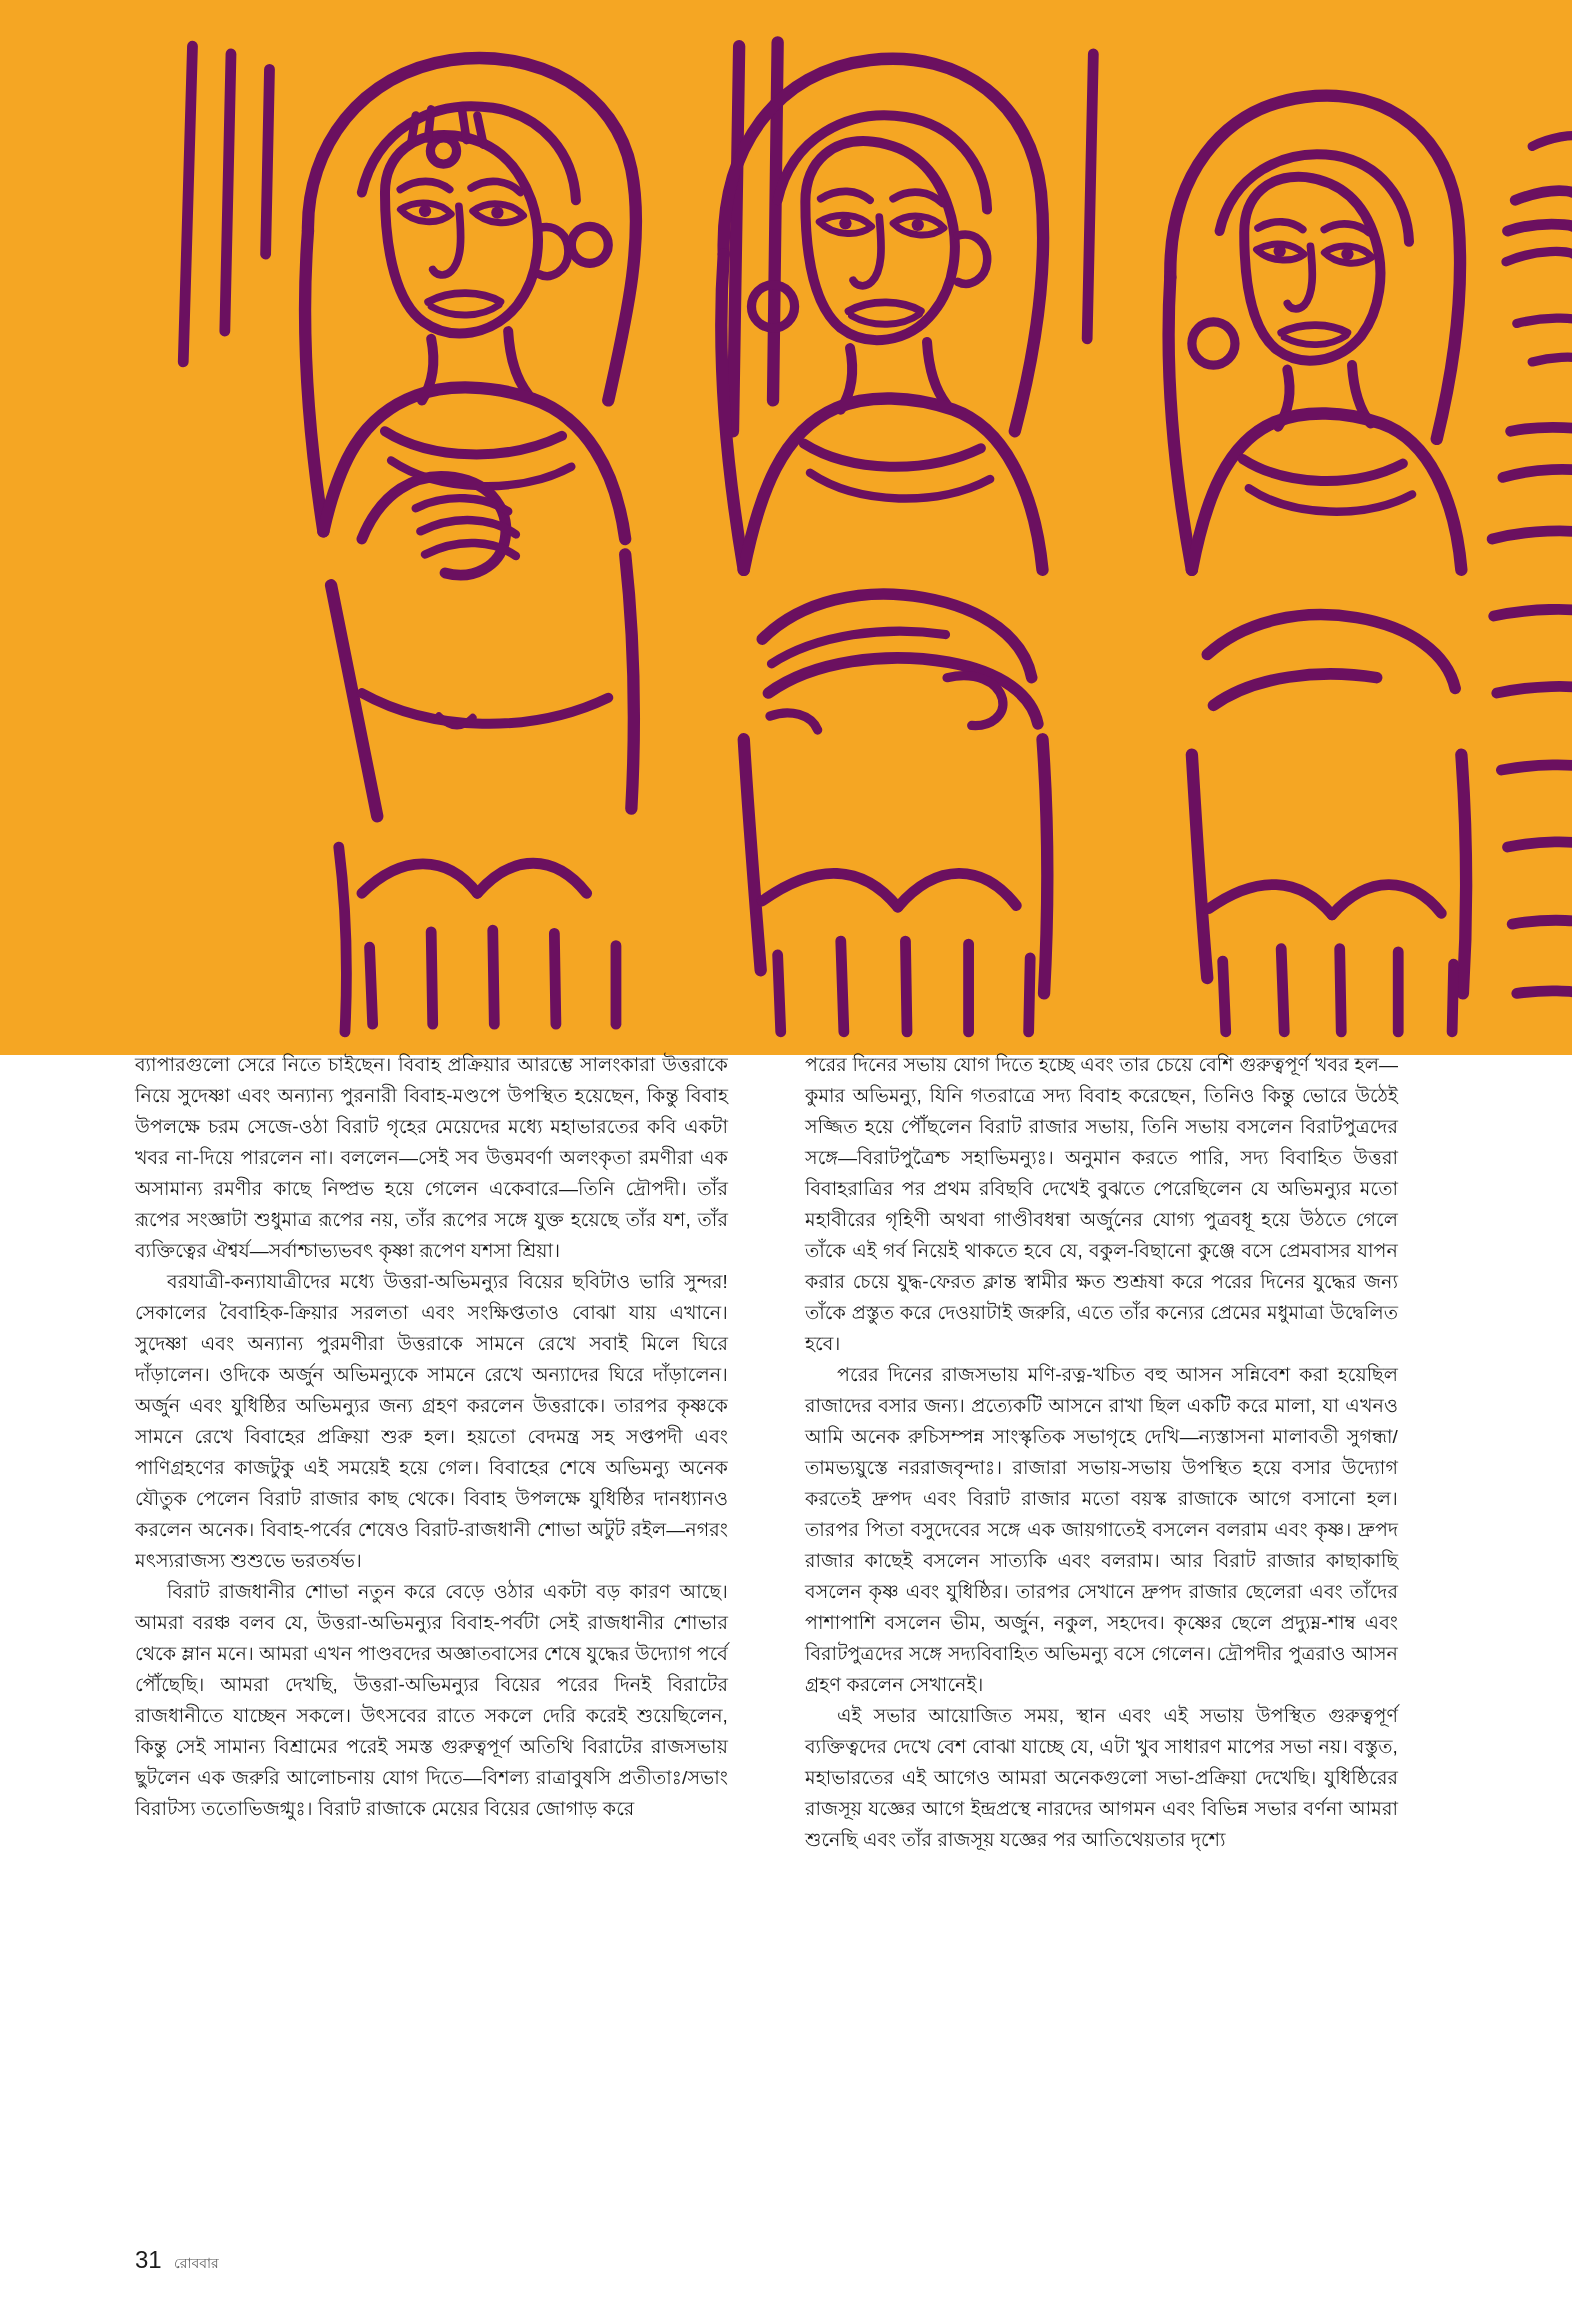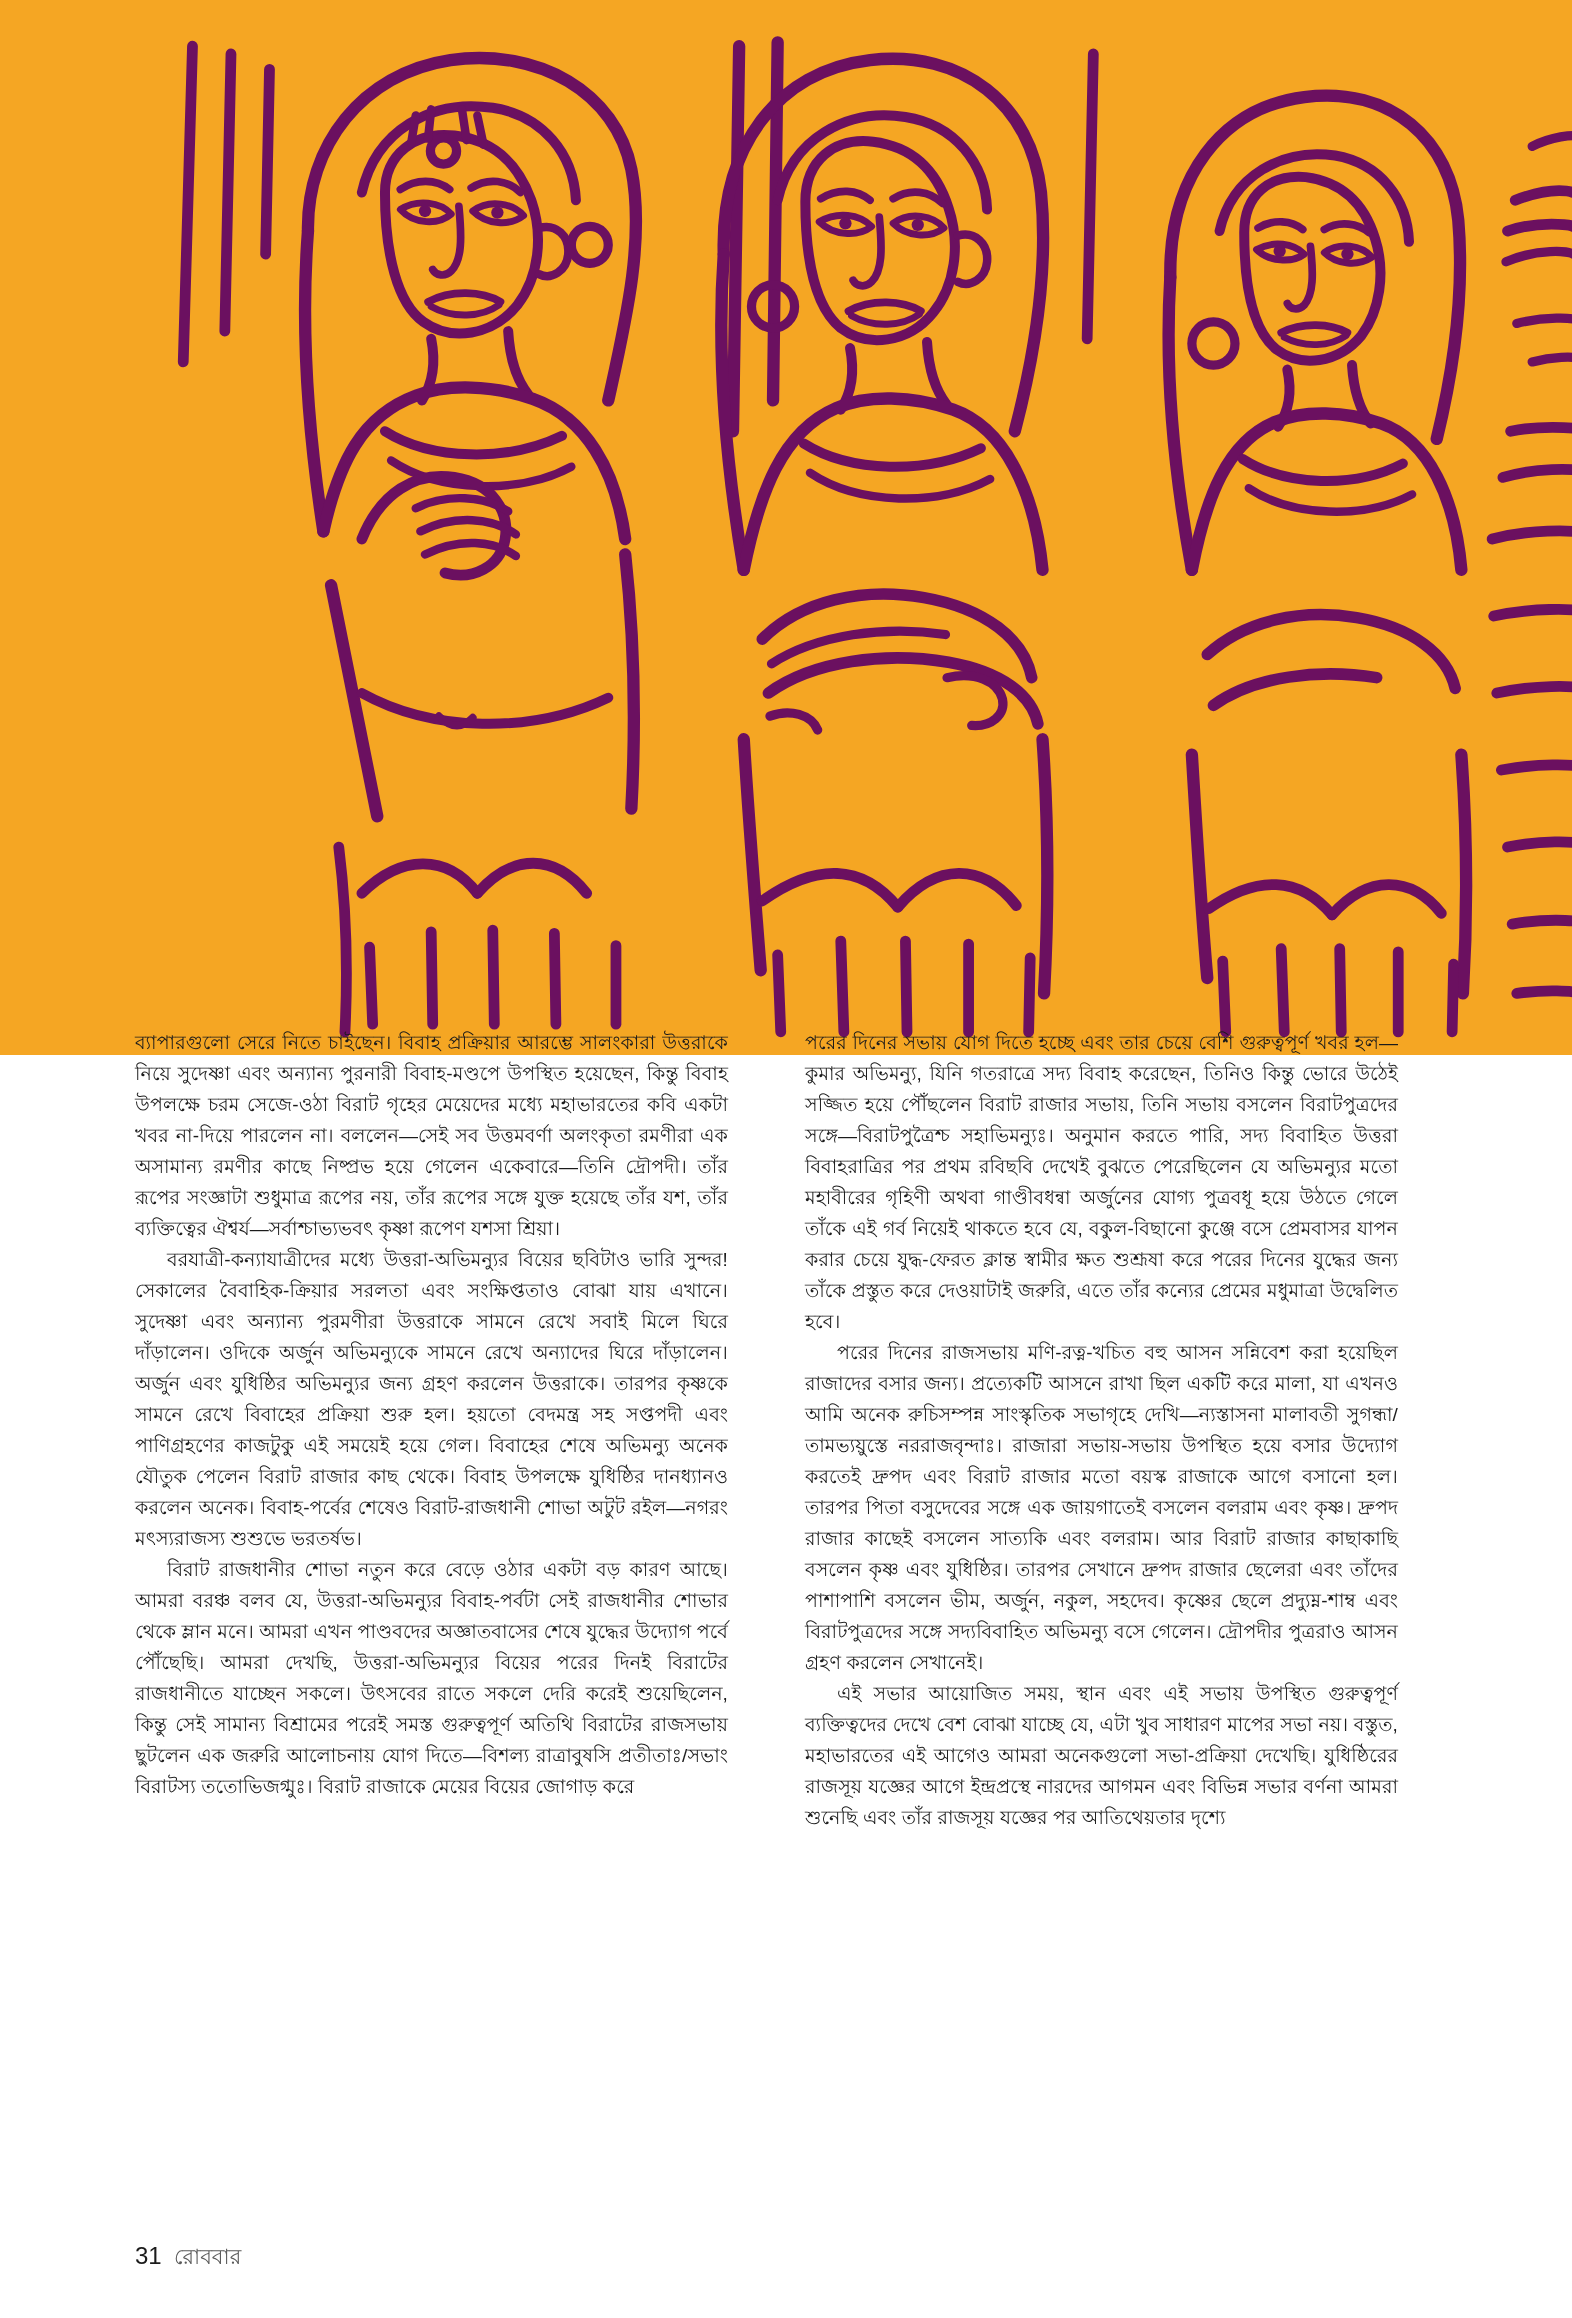--- a/index.html
+++ b/index.html
@@ -35,21 +35,21 @@
   .illustration svg {
     display: block;
     width: 100%;
     height: 100%;
   }
 
   
   .body-area {
     position: absolute;
     left: 0;
-    top: 1007px;
+    top: 1029px;
     width: 1573px;
     height: 1264px;
     padding: 20px 123px 8px 135px;
     box-sizing: border-box;
   }
   .columns {
     display: flex;
     gap: 77px;
     align-items: flex-start;
   }
@@ -78,21 +78,21 @@
     display: flex;
     align-items: baseline;
     gap: 12.3px;
   }
   .folio {
     font-size: 24px;
     color: #1b1b1b;
     font-family: "Liberation Sans", sans-serif;
   }
   .masthead {
-    font-size: 21px;
+    font-size: 14px;
     color: #5b5b5b;
     font-family: Liberation Serif, serif;
   }
 </style>
 </head>
 <body>
 
 <div class="page">
 
   <div class="illustration">

